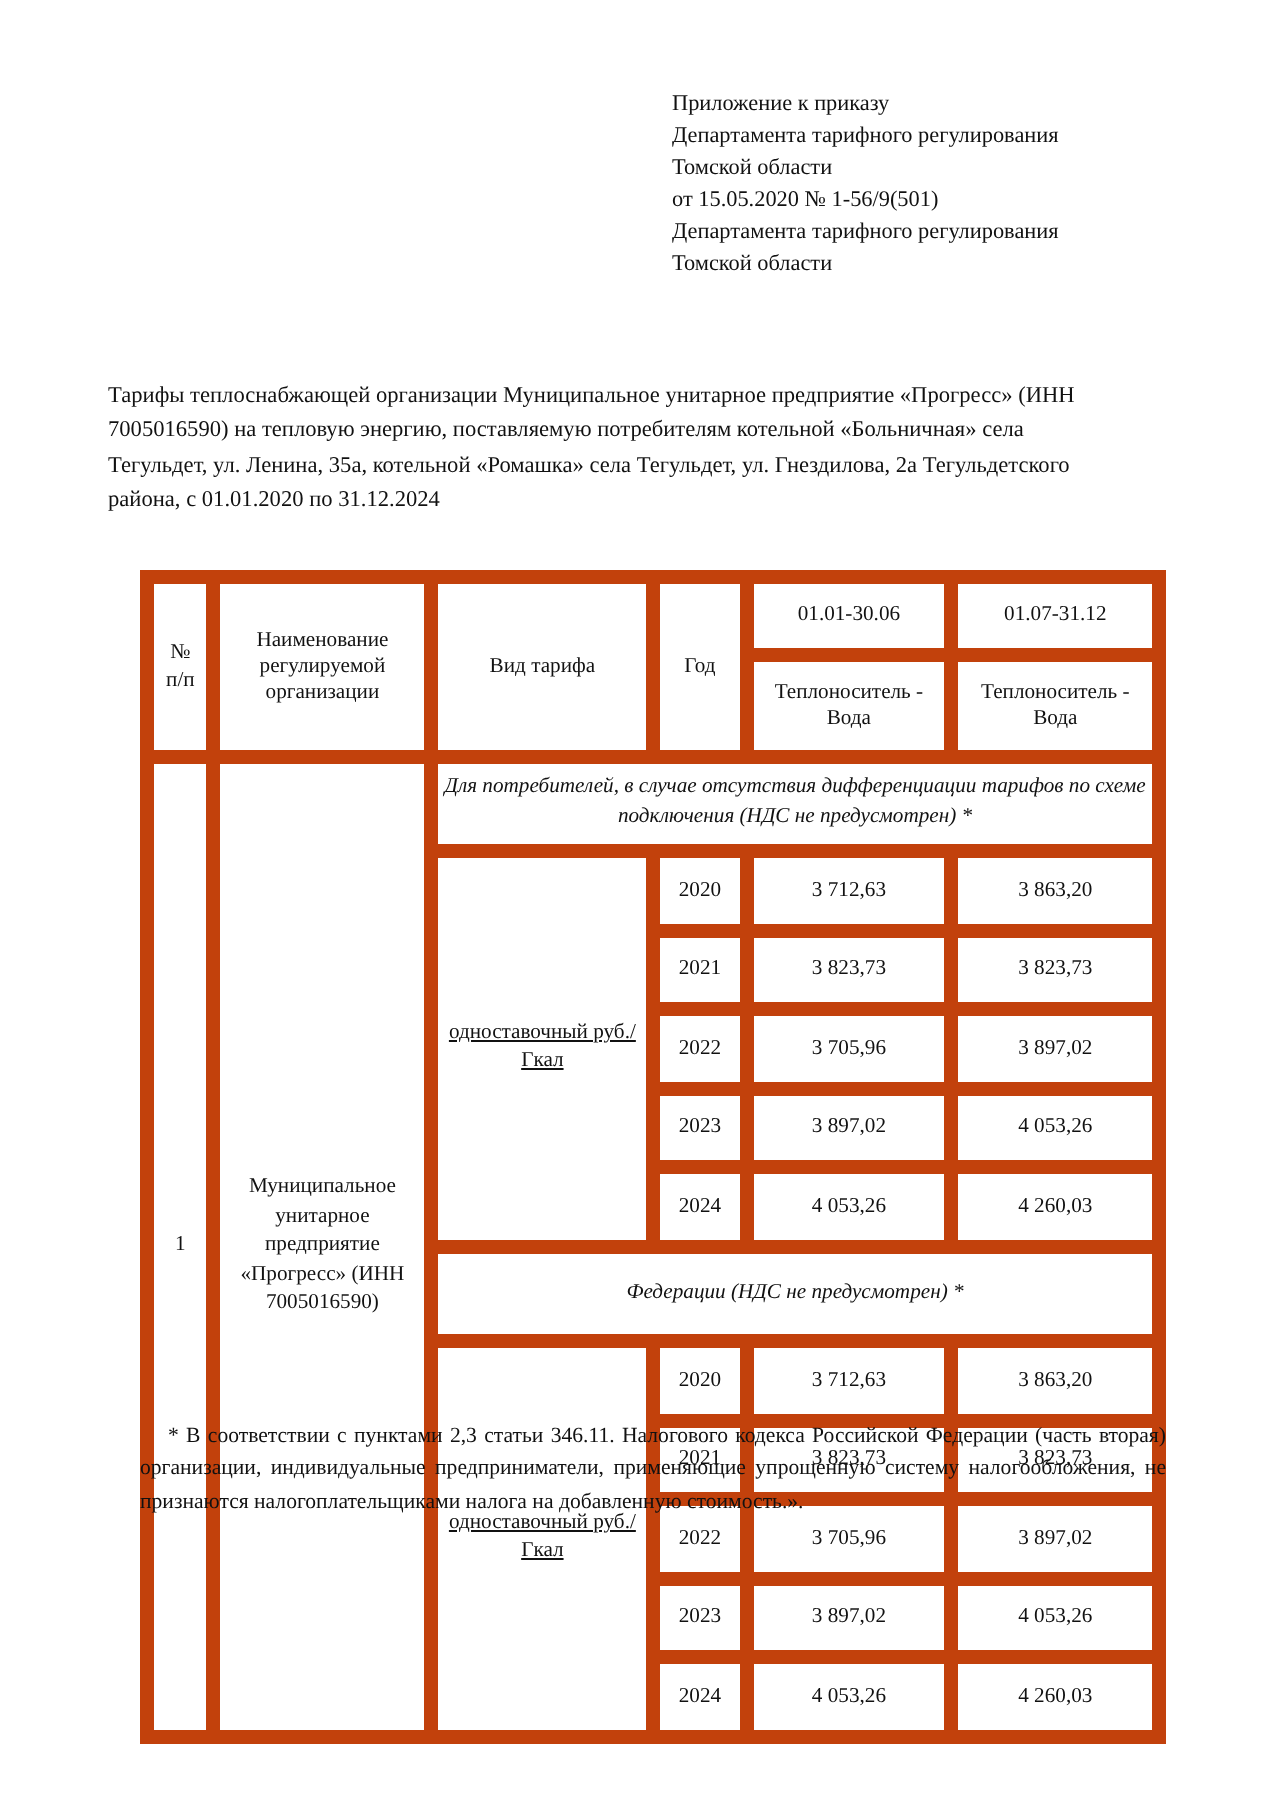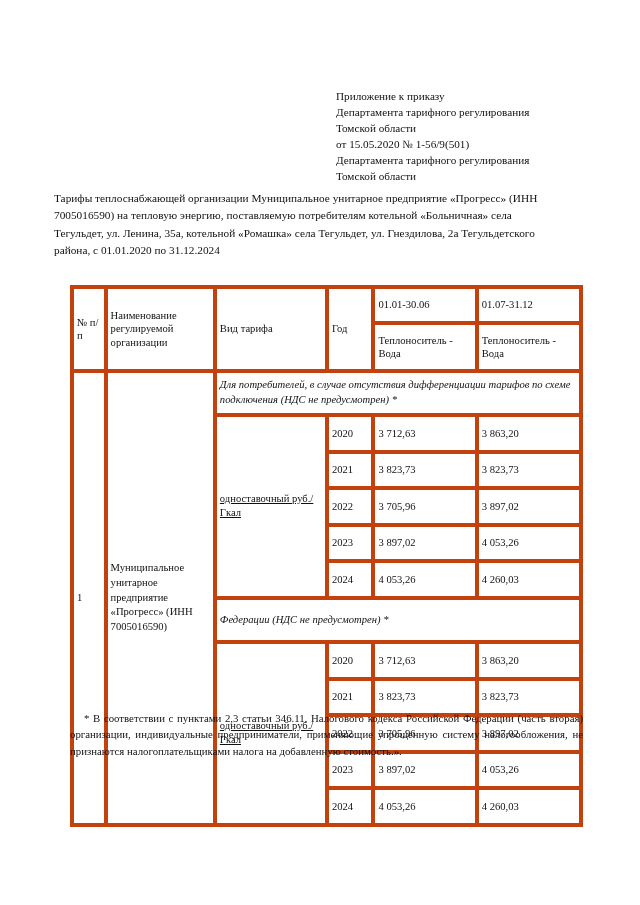--- a/index.html
+++ b/index.html
@@ -25,21 +25,20 @@
 
   
   .doc-header {
     position: absolute;
     left: 336px;
     top: 44px;
     width: 280px;
     font-size: 11.2px;
     line-height: 16.1px;
     text-align: left;
-    margin-top: 44px;
   }
   .doc-header div { white-space: nowrap; }
 
   
   .doc-title {
     position: absolute;
     left: 54px;
     top: 190px;
     width: 500px;
     font-size: 11.3px;
@@ -50,23 +49,23 @@
   .tariff-table {
     position: absolute;
     left: 70px;
     top: 285px;
     width: 513px;
     border-collapse: collapse;
     font-size: 10.6px;
     line-height: 13.2px;
   }
   .tariff-table td, .tariff-table th {
-    border: 4px solid #c2410c;
+    border: 7px solid #c2410c;
     padding: 3px 3px;
-    text-align: left;
+    text-align: center;
     vertical-align: middle;
     font-weight: normal;
   }
   .tariff-table th { font-weight: normal; }
 
   .col-num     { width: 34px; }
   .col-org     { width: 110px; }
   .col-type    { width: 113px; }
   .col-year    { width: 47px; }
   .col-p1      { width: 104px; }

